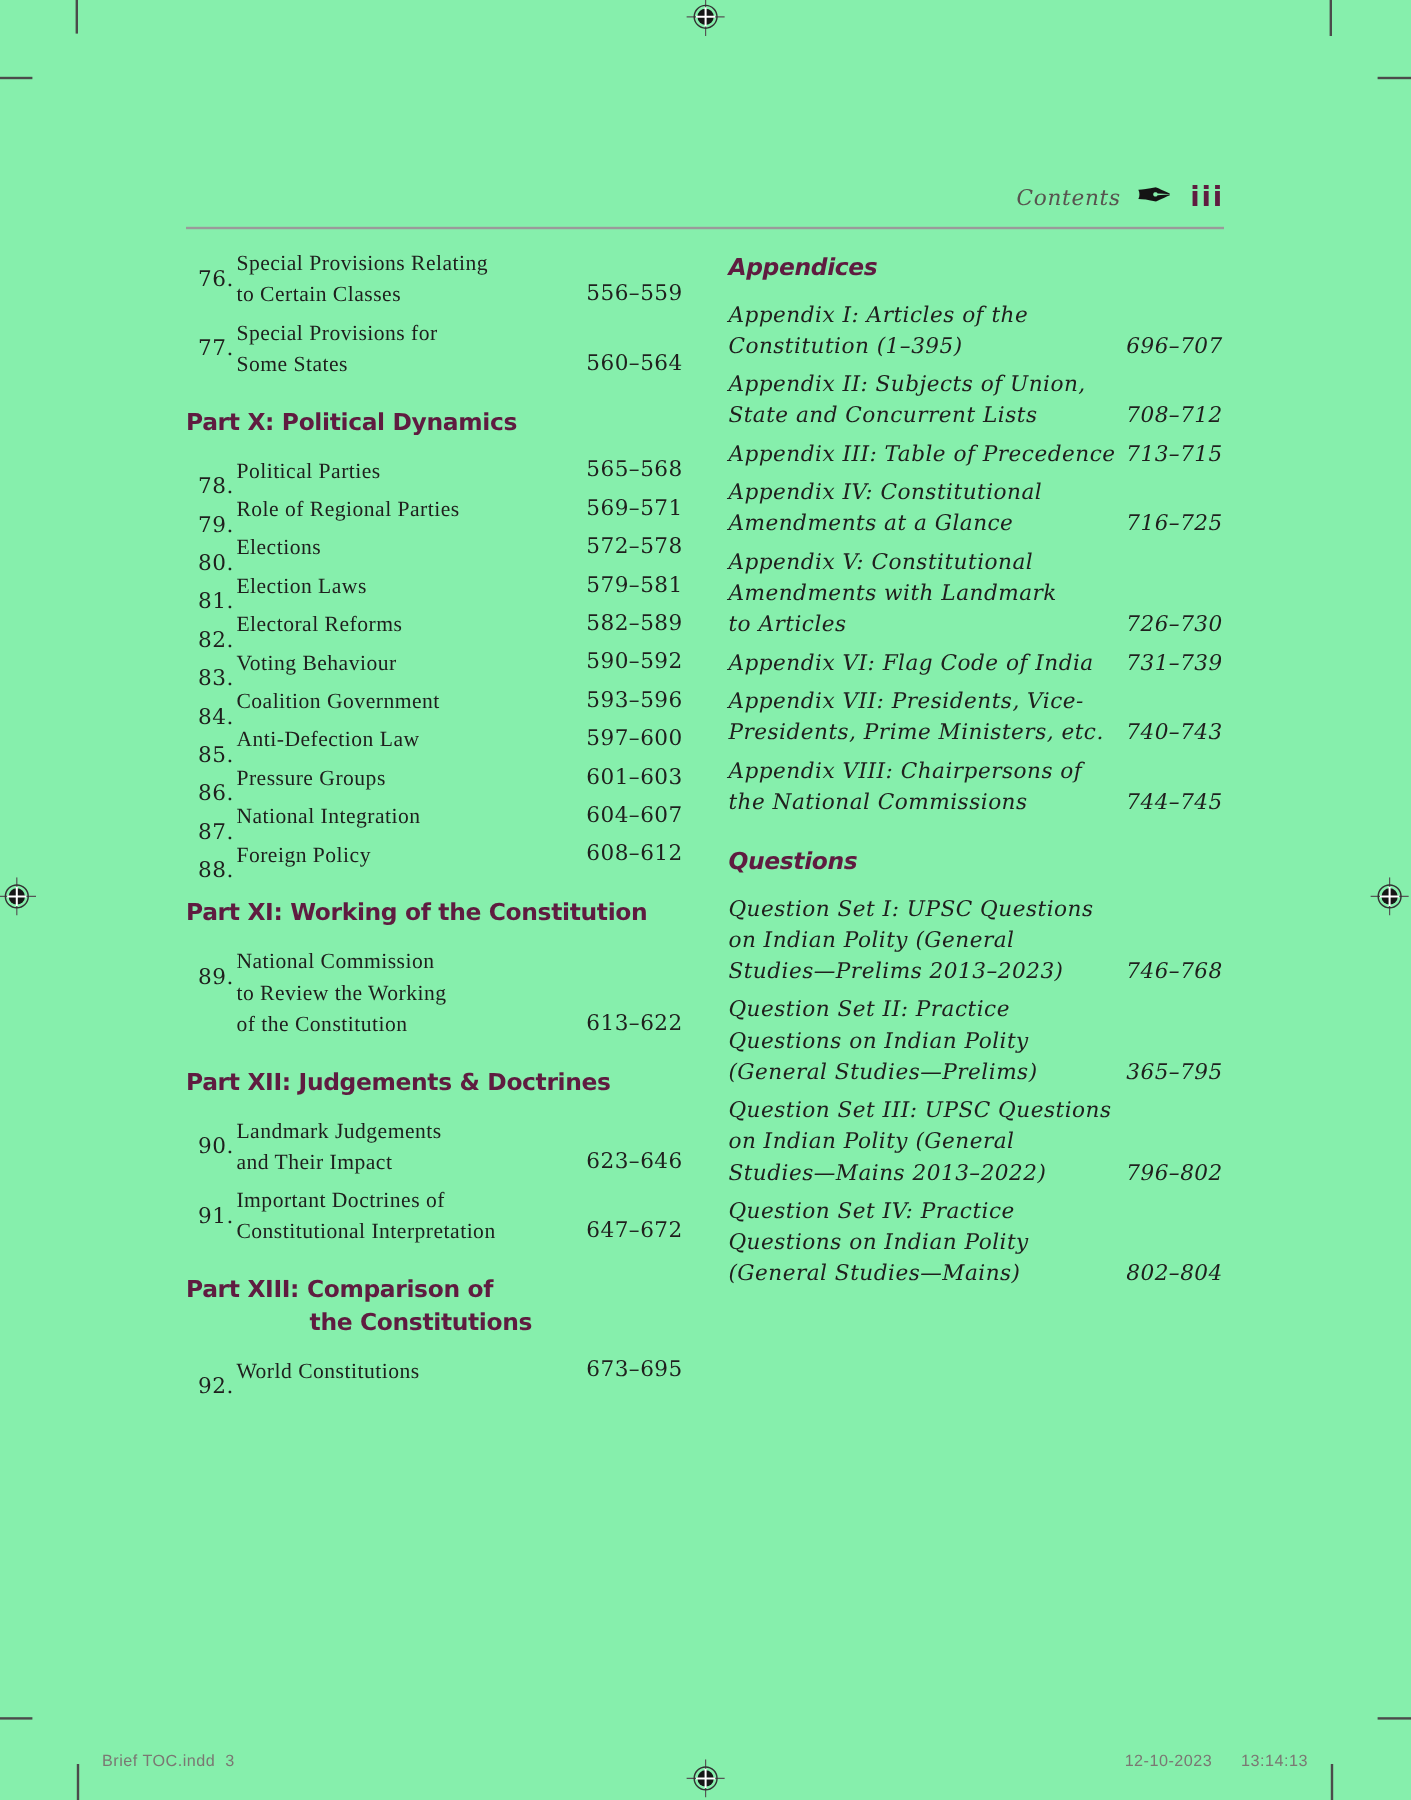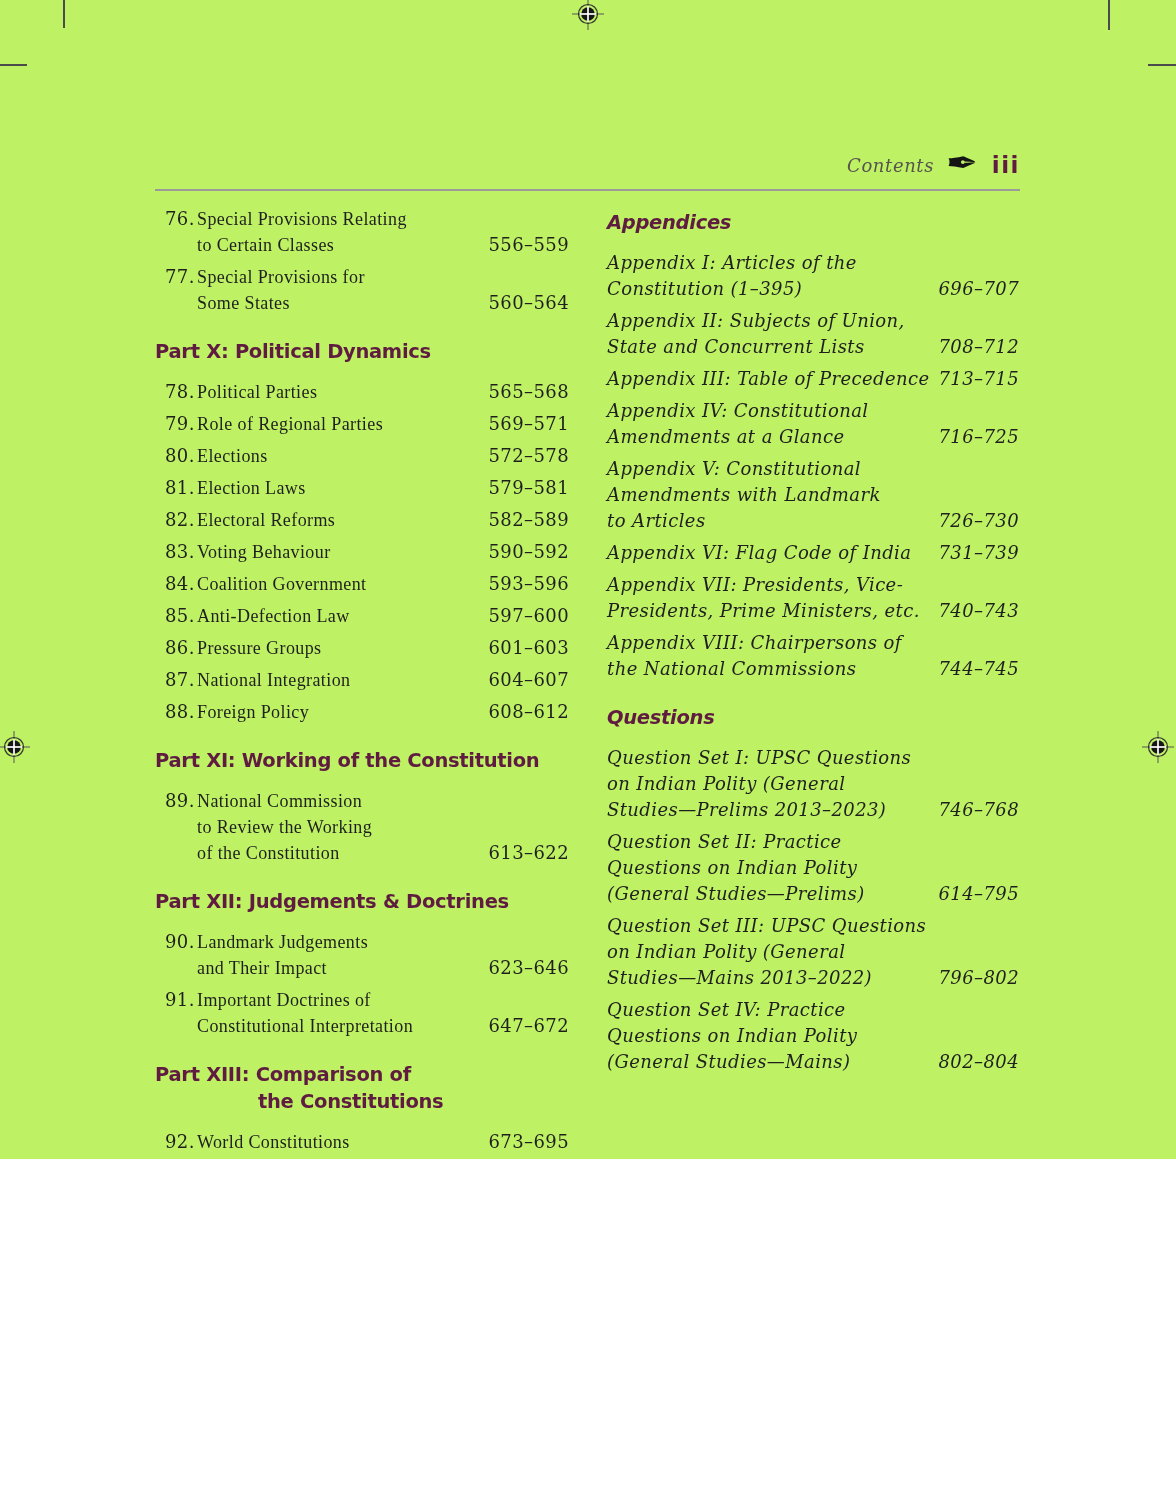--- a/index.html
+++ b/index.html
@@ -1,20 +1,20 @@
 <!DOCTYPE html>
 <html><head>
 <meta charset="utf-8">
 <style>
   html, body { margin: 0; padding: 0; background: #ffffff; }
   .sheet {
     position: relative;
     width: 1176px;
-    height: 1159px;
-    background: #bef264;
+    height: 1500px;
+    background: #86efac;
     overflow: hidden;
     font-family: "DejaVu Serif", serif;
     color: #1f1f1d;
   }
 
   
   .crop { position: absolute; background: #4b4b4b; }
   .cm-tl-v { left: 63px;  top: 0;       width: 2px;  height: 28px; }
   .cm-tl-h { left: 0;     top: 64px;    width: 27px; height: 2px;  }
   .cm-tr-v { left: 1108px;top: 0;       width: 2px;  height: 30px; }
@@ -54,21 +54,21 @@
 
   
   .col {
     position: absolute; top: 206px;
     font-size: 18px; line-height: 26px; letter-spacing: 0.4px;
   }
   .col-left  { left: 155px; width: 414px; }
   .col-right { left: 607px; width: 412px; font-style: italic; }
 
   .toc-row { position: relative; margin-bottom: 6px; }
-  .num   { position: absolute; left: 10px; top: 0; }
+  .num   { position: absolute; left: 10px; top: 14px; }
   .title { display: block; white-space: pre-line; }
   .title-indent { margin-left: 42px; font-family: Liberation Serif, serif; }
   .pages { position: absolute; right: 0; bottom: 0; white-space: nowrap; }
 
   .part-heading {
     font-family: "DejaVu Sans", sans-serif; font-weight: bold;
     font-size: 19.5px; line-height: 27px; letter-spacing: -0.3px;
     color: #5f1c40; margin: 22px 0 14px 0; white-space: nowrap;
   }
   .col > .part-heading:first-child { margin-top: 3px; }
@@ -293,21 +293,21 @@
       <div class="toc-row">
         <span class="title">Question Set I: UPSC Questions
 on Indian Polity (General
 Studies—Prelims 2013–2023)</span>
         <span class="pages">746–768</span>
       </div>
       <div class="toc-row">
         <span class="title">Question Set II: Practice
 Questions on Indian Polity
 (General Studies—Prelims)</span>
-        <span class="pages">614–795</span>
+        <span class="pages">365–795</span>
       </div>
       <div class="toc-row">
         <span class="title">Question Set III: UPSC Questions
 on Indian Polity (General
 Studies—Mains 2013–2022)</span>
         <span class="pages">796–802</span>
       </div>
       <div class="toc-row">
         <span class="title">Question Set IV: Practice
 Questions on Indian Polity

